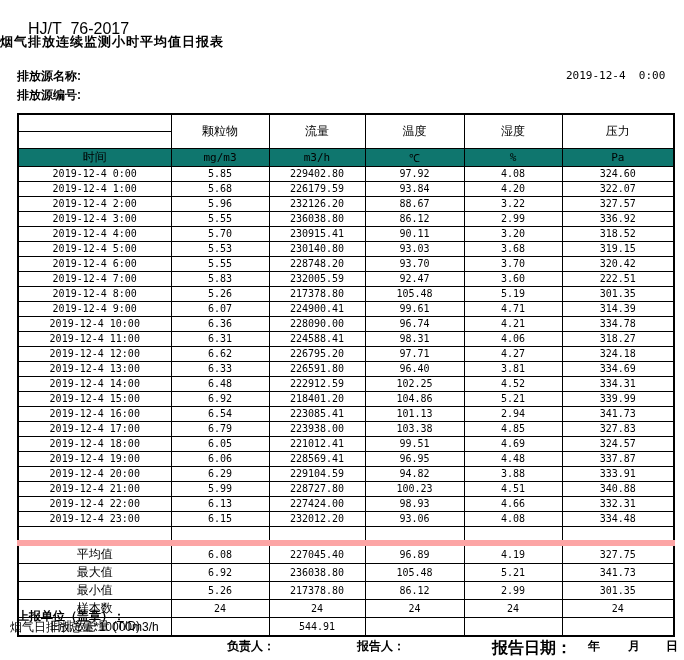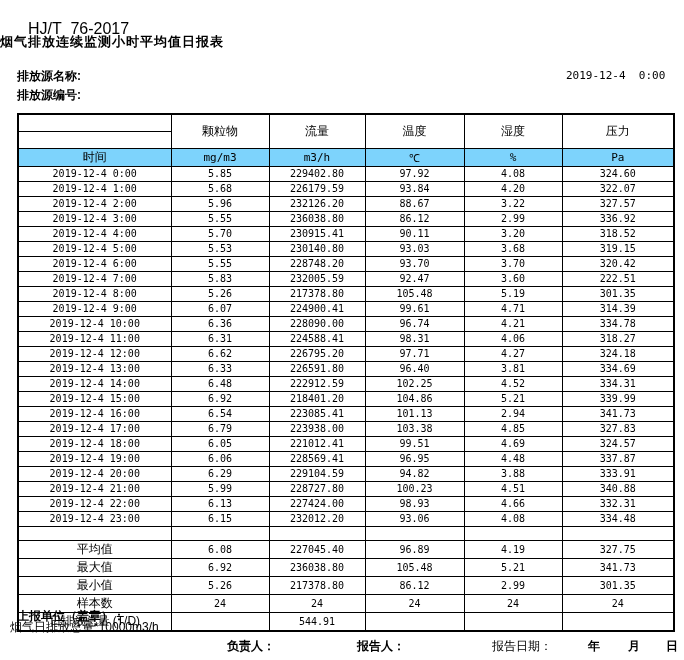--- a/index.html
+++ b/index.html
@@ -19,33 +19,33 @@
     position:absolute;left:17px;top:113px;
     border-collapse:collapse;table-layout:fixed;width:656px;
     border:2px solid #000;
   }
   table.report td,table.report th{
     border:1px solid #000;padding:0;margin:0;
     text-align:center;vertical-align:middle;
     font-weight:normal;overflow:hidden;
   }
   tr.hdr-row td,tr.hdr-row th{height:16px;font-size:12px;}
-  tr.unit-row td{height:15px;font-size:11px;background:#7dd3fc;font-family:"DejaVu Sans Mono",monospace;}
+  tr.unit-row td{height:15px;font-size:11px;background:#0f766e;font-family:"DejaVu Sans Mono",monospace;}
   tr.unit-row td.time-hd{font-size:12px;font-family:"Liberation Sans","DejaVu Sans",sans-serif;}
   tr.data-row td{height:14px;font-size:10px;font-family:"DejaVu Sans Mono",monospace;line-height:14px;}
   tr.blank-row td{height:13px;}
   tr.summary-row td{height:15px;font-size:10px;font-family:"DejaVu Sans Mono",monospace;}
   tr.summary-row td.sum-label{font-size:12px;font-family:"Liberation Sans","DejaVu Sans",sans-serif;}
-  tr.summary-row.thick-top td{border-top:1px solid #fca5a5;}
+  tr.summary-row.thick-top td{border-top:6px solid #fca5a5;}
 
   .foot-note{left:10px;top:619px;font-size:12px;font-weight:normal;}
   .foot-unit{left:17px;top:608px;font-size:12px;font-weight:bold;}
   .foot-resp{left:227px;top:638px;font-size:12px;font-weight:bold;}
   .foot-reporter{left:357px;top:638px;font-size:12px;font-weight:bold;}
-  .foot-date{left:492px;top:638px;font-size:12px;font-weight:normal;}
+  .foot-date{left:492px;top:638px;font-size:16px;font-weight:bold;}
   .foot-year{left:588px;top:638px;font-size:12px;font-weight:bold;}
   .foot-month{left:628px;top:638px;font-size:12px;font-weight:bold;}
   .foot-day{left:666px;top:638px;font-size:12px;font-weight:bold;}
 </style>
 </head>
 <body>
 
 <div class="abs std-label">HJ/T  76-2017</div>
 <div class="abs doc-title">烟气排放连续监测小时平均值日报表</div>
 <div class="abs src-name">排放源名称:</div>

